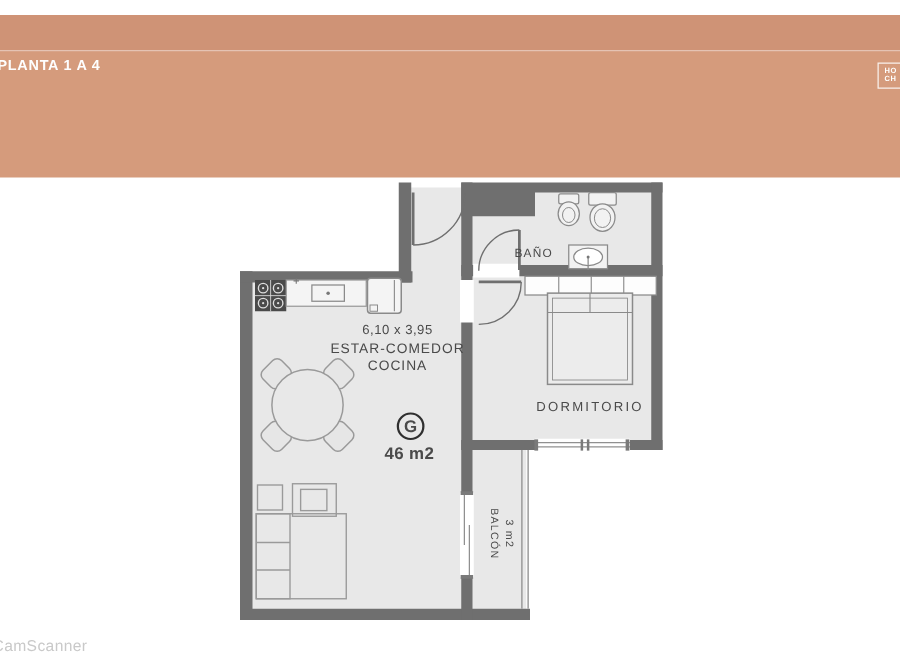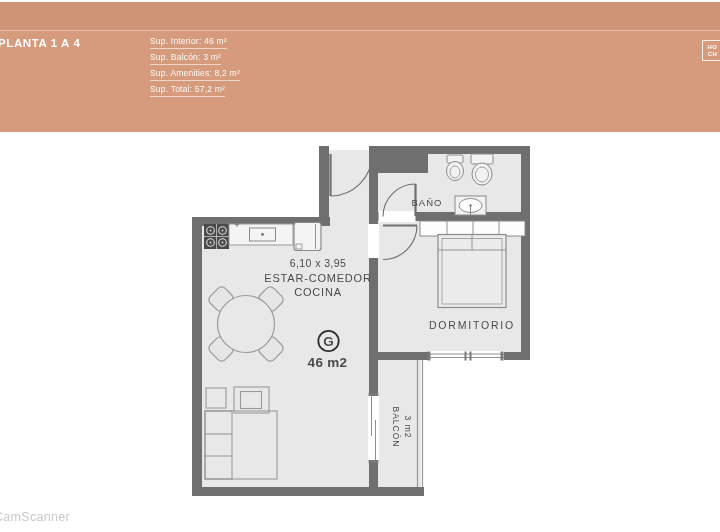--- a/index.html
+++ b/index.html
@@ -1,20 +1,20 @@
 <!DOCTYPE html>
 <html><head>
 <meta charset="utf-8">
 <style>
   html,body{margin:0;padding:0;}
   body{font-family:"Liberation Sans",sans-serif;}
   .page{position:relative;width:720px;height:532px;background:#ffffff;overflow:hidden;}
 
   
-  .banner{position:absolute;top:2px;left:0;width:720px;height:130px;background:#d59b7c;}
+  .banner{position:absolute;top:12px;left:0;width:720px;height:130px;background:#d59b7c;}
   .banner-strip{position:absolute;top:0;left:0;width:720px;height:28px;background:#cf9376;border-bottom:1px solid rgba(255,255,255,.45);}
   .banner-title{position:absolute;left:-2px;top:35px;color:#fefefe;font-weight:bold;font-size:11.5px;letter-spacing:.6px;white-space:nowrap;}
   .banner-stats{position:absolute;left:150px;top:35px;}
   .stat{display:table;font-size:8.5px;line-height:9px;color:rgba(255,255,255,.96);letter-spacing:.2px;
         border-bottom:1px solid rgba(255,255,255,.6);padding-bottom:2px;margin-bottom:4px;white-space:nowrap;}
   .banner-logo{position:absolute;top:38px;right:-3px;width:19px;height:19px;border:1px solid rgba(255,255,255,.85);
         display:flex;flex-direction:column;align-items:center;justify-content:center;
         color:#ffffff;font-size:6px;line-height:7px;letter-spacing:.5px;font-weight:bold;}
 
   
@@ -32,26 +32,20 @@
   .watermark{position:absolute;left:-6px;top:510px;font-size:12.5px;color:#c9c9c9;letter-spacing:.3px;}
 </style>
 </head>
 <body>
 
 <div class="page">
 
   <div class="banner">
     <div class="banner-strip"></div>
     <div class="banner-title">PLANTA 1 A 4</div>
-    <div class="banner-stats">
-      <div class="stat">Sup. Interior: 46 m²</div>
-      <div class="stat">Sup. Balcón: 3 m²</div>
-      <div class="stat">Sup. Amenities: 8,2 m²</div>
-      <div class="stat">Sup. Total: 57,2 m²</div>
-    </div>
     <div class="banner-logo">
       <span>HO</span>
       <span>CH</span>
     </div>
   </div>
 
   <svg class="plan-svg" viewBox="0 0 720 532">
 
     <g>
       <rect x="328" y="150" width="42" height="80" fill="#e8e8e8"></rect>

